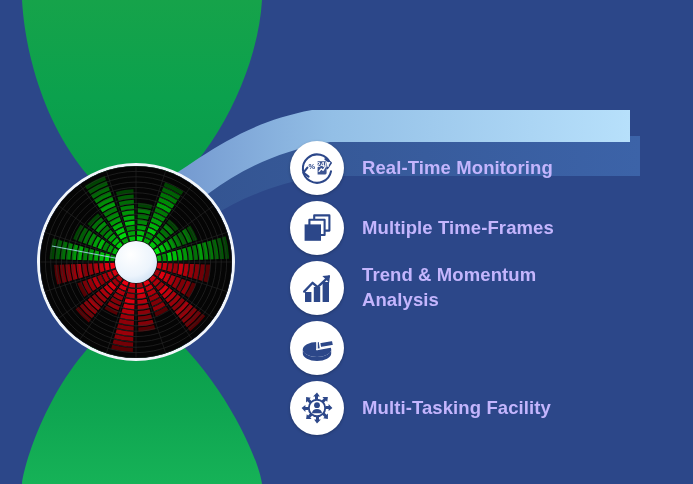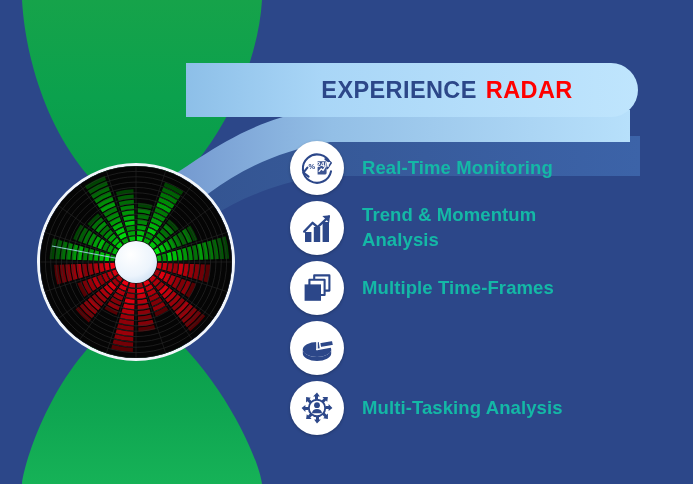--- a/index.html
+++ b/index.html
@@ -78,21 +78,21 @@
     height: 54px;
     border-radius: 50%;
     background: #ffffff;
     display: flex;
     align-items: center;
     justify-content: center;
     box-shadow: 0 1px 3px rgba(0,0,0,0.25);
   }
   .feature-label {
     margin-left: 18px;
-    color: #14b8a6;
+    color: #c4b5fd;
     font-size: 18.5px;
     font-weight: bold;
     line-height: 1.35;
     letter-spacing: 0.1px;
   }
   .feature-label .l2 { display: block; }
 </style>
 </head>
 <body>
 
@@ -414,36 +414,20 @@
           <line x1="100" y1="100" x2="22.33436854000506" y2="156.42738422007744"></line>
           <line x1="100" y1="100" x2="8.698574435665265" y2="129.66563145999496"></line>
         </g>
 
       <line id="sweep-line" x1="100" y1="100" x2="16" y2="84" stroke="#9fd8e8" stroke-width="1.1" opacity="0.85"></line>
     </g>
 
     <circle cx="100" cy="100" r="21" fill="url(#hubG)"></circle>
   </svg>
 
-  <div id="banner">
-    <svg id="banner-svg" viewBox="0 0 452 72" preserveAspectRatio="none">
-      <defs>
-        <linearGradient id="bannerGrad" x1="0" y1="0" x2="1" y2="0">
-          <stop offset="0%" stop-color="#8dbfe8"></stop>
-          <stop offset="30%" stop-color="#a9d6f7"></stop>
-          <stop offset="100%" stop-color="#bfe5fd"></stop>
-        </linearGradient>
-      </defs>
-      <path d="M 0,0 L 425,0 A 27,27 0 0 1 425,54 L 0,54 Z" fill="url(#bannerGrad)"></path>
-    </svg>
-    <div id="banner-title">
-      <span class="title-main">EXPERIENCE</span>
-      <span class="title-accent">RADAR</span>
-    </div>
-  </div>
 
   <div id="features">
 
     <div class="feature-row">
       <div class="feature-icon">
         <svg width="40" height="40" viewBox="0 0 40 40">
           <g fill="none" stroke="#2c4789" stroke-width="2.1" stroke-linecap="round">
             <path d="M33.2 15.2 A14.2 14.2 0 1 0 34 23.4"></path>
             <path d="M28.4 11.2 L33.9 14.9 L30.3 20.2" stroke-linejoin="round"></path>
             <path d="M11.6 28.6 L6.4 24.6 L10.4 19.6" stroke-linejoin="round"></path>
@@ -459,49 +443,49 @@
         </svg>
       </div>
       <div class="feature-label">
         <span>Real-Time Monitoring</span>
       </div>
     </div>
 
     <div class="feature-row">
       <div class="feature-icon">
         <svg width="40" height="40" viewBox="0 0 40 40">
+          <g fill="none" stroke="#2c4789" stroke-width="2.1" stroke-linejoin="round">
+            <rect x="17.2" y="7.4" width="15.2" height="15.2"></rect>
+            <rect x="12.4" y="11.8" width="15.2" height="15.2" fill="#ffffff"></rect>
+          </g>
+          <rect x="7.6" y="16.4" width="16.4" height="16.4" fill="#2c4789"></rect>
+        </svg>
+      </div>
+      <div class="feature-label">
+        <span>Multiple Time-Frames</span>
+      </div>
+    </div>
+
+    <div class="feature-row">
+      <div class="feature-icon">
+        <svg width="40" height="40" viewBox="0 0 40 40">
           <g fill="#2c4789">
             <rect x="8" y="24" width="6.4" height="10"></rect>
             <rect x="16.8" y="19" width="6.4" height="15"></rect>
             <rect x="25.6" y="14" width="6.4" height="20"></rect>
           </g>
           <g fill="none" stroke="#2c4789" stroke-width="2.3" stroke-linecap="round" stroke-linejoin="round">
             <path d="M7.2 23.6 L15.6 14.8 L20.6 19.2 L31.8 8.6"></path>
           </g>
           <path d="M25.4 8.0 L33.0 7.2 L32.2 14.8 Z" fill="#2c4789"></path>
         </svg>
       </div>
       <div class="feature-label">
         <span>Trend &amp; Momentum</span>
         <span class="l2">Analysis</span>
-      </div>
-    </div>
-
-    <div class="feature-row">
-      <div class="feature-icon">
-        <svg width="40" height="40" viewBox="0 0 40 40">
-          <g fill="none" stroke="#2c4789" stroke-width="2.1" stroke-linejoin="round">
-            <rect x="17.2" y="7.4" width="15.2" height="15.2"></rect>
-            <rect x="12.4" y="11.8" width="15.2" height="15.2" fill="#ffffff"></rect>
-          </g>
-          <rect x="7.6" y="16.4" width="16.4" height="16.4" fill="#2c4789"></rect>
-        </svg>
-      </div>
-      <div class="feature-label">
-        <span>Multiple Time-Frames</span>
       </div>
     </div>
 
     <div class="feature-row">
       <div class="feature-icon">
         <svg width="40" height="40" viewBox="0 0 40 40">
           <g fill="#2c4789">
 
             <path d="M5.8 21.5 A14.2 7.4 0 0 0 34.2 21.5 L34.2 25.6 A14.2 7.4 0 0 1 5.8 25.6 Z"></path>
 
@@ -555,18 +539,18 @@
             <g transform="rotate(270 20 20)">
               <path d="M19.0 11.4 h2.0 v-3.0 h1.9 L20 4.6 L16.1 8.4 h1.9 v3.0 z"></path>
             </g>
             <g transform="rotate(315 20 20)">
               <path d="M19.0 11.4 h2.0 v-3.0 h1.9 L20 4.6 L16.1 8.4 h1.9 v3.0 z"></path>
             </g>
           </g>
         </svg>
       </div>
       <div class="feature-label">
-        <span>Multi-Tasking Analysis</span>
+        <span>Multi-Tasking Facility</span>
       </div>
     </div>
 
   </div>
 </div>
 
 </body></html>

